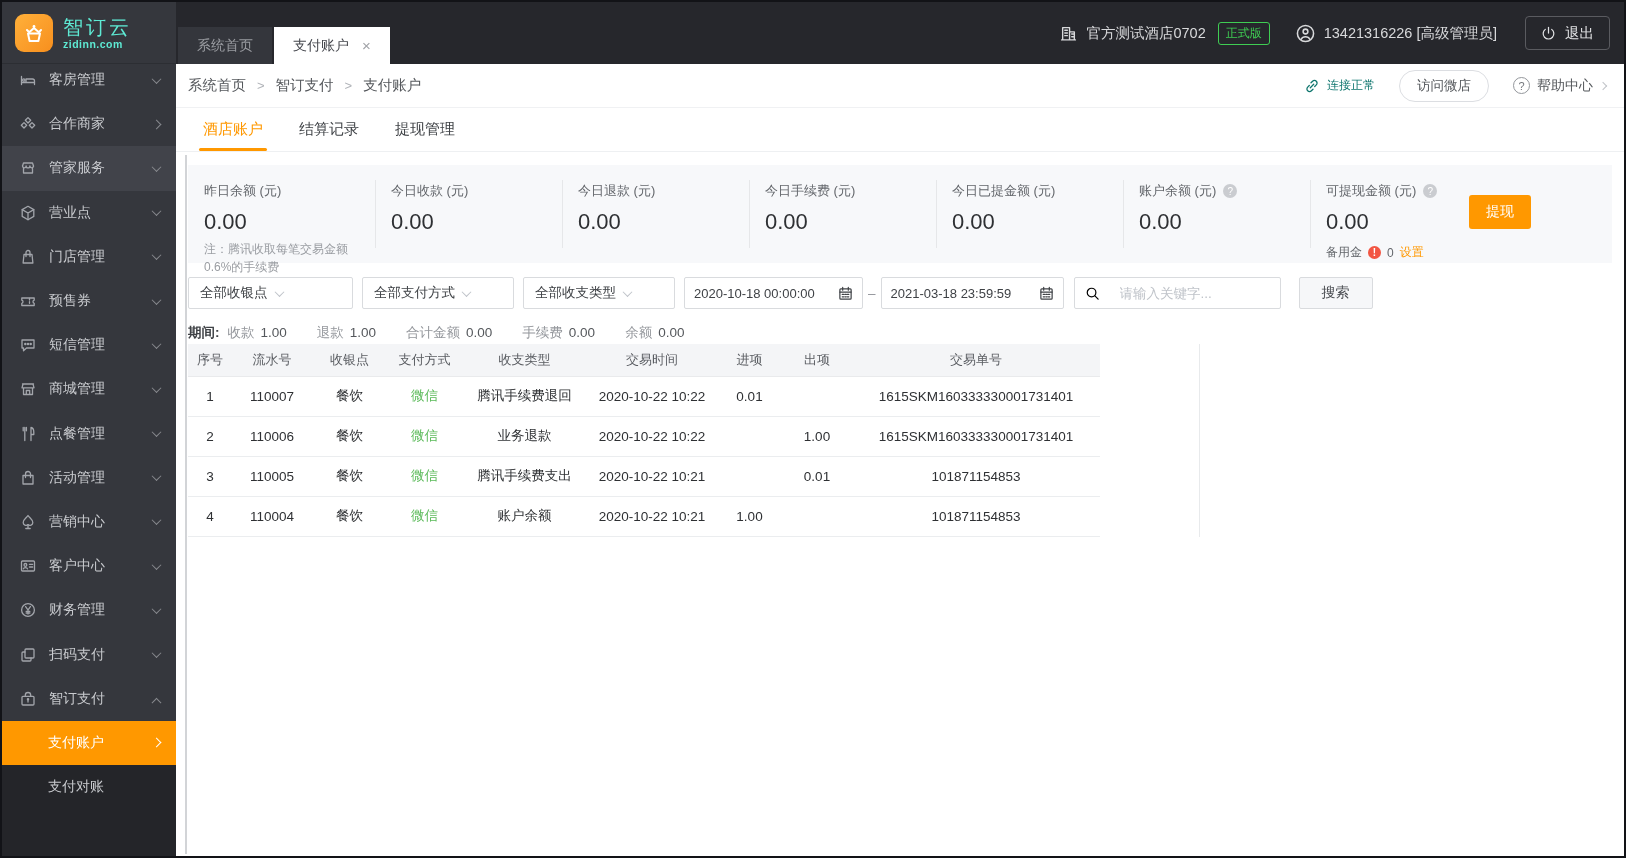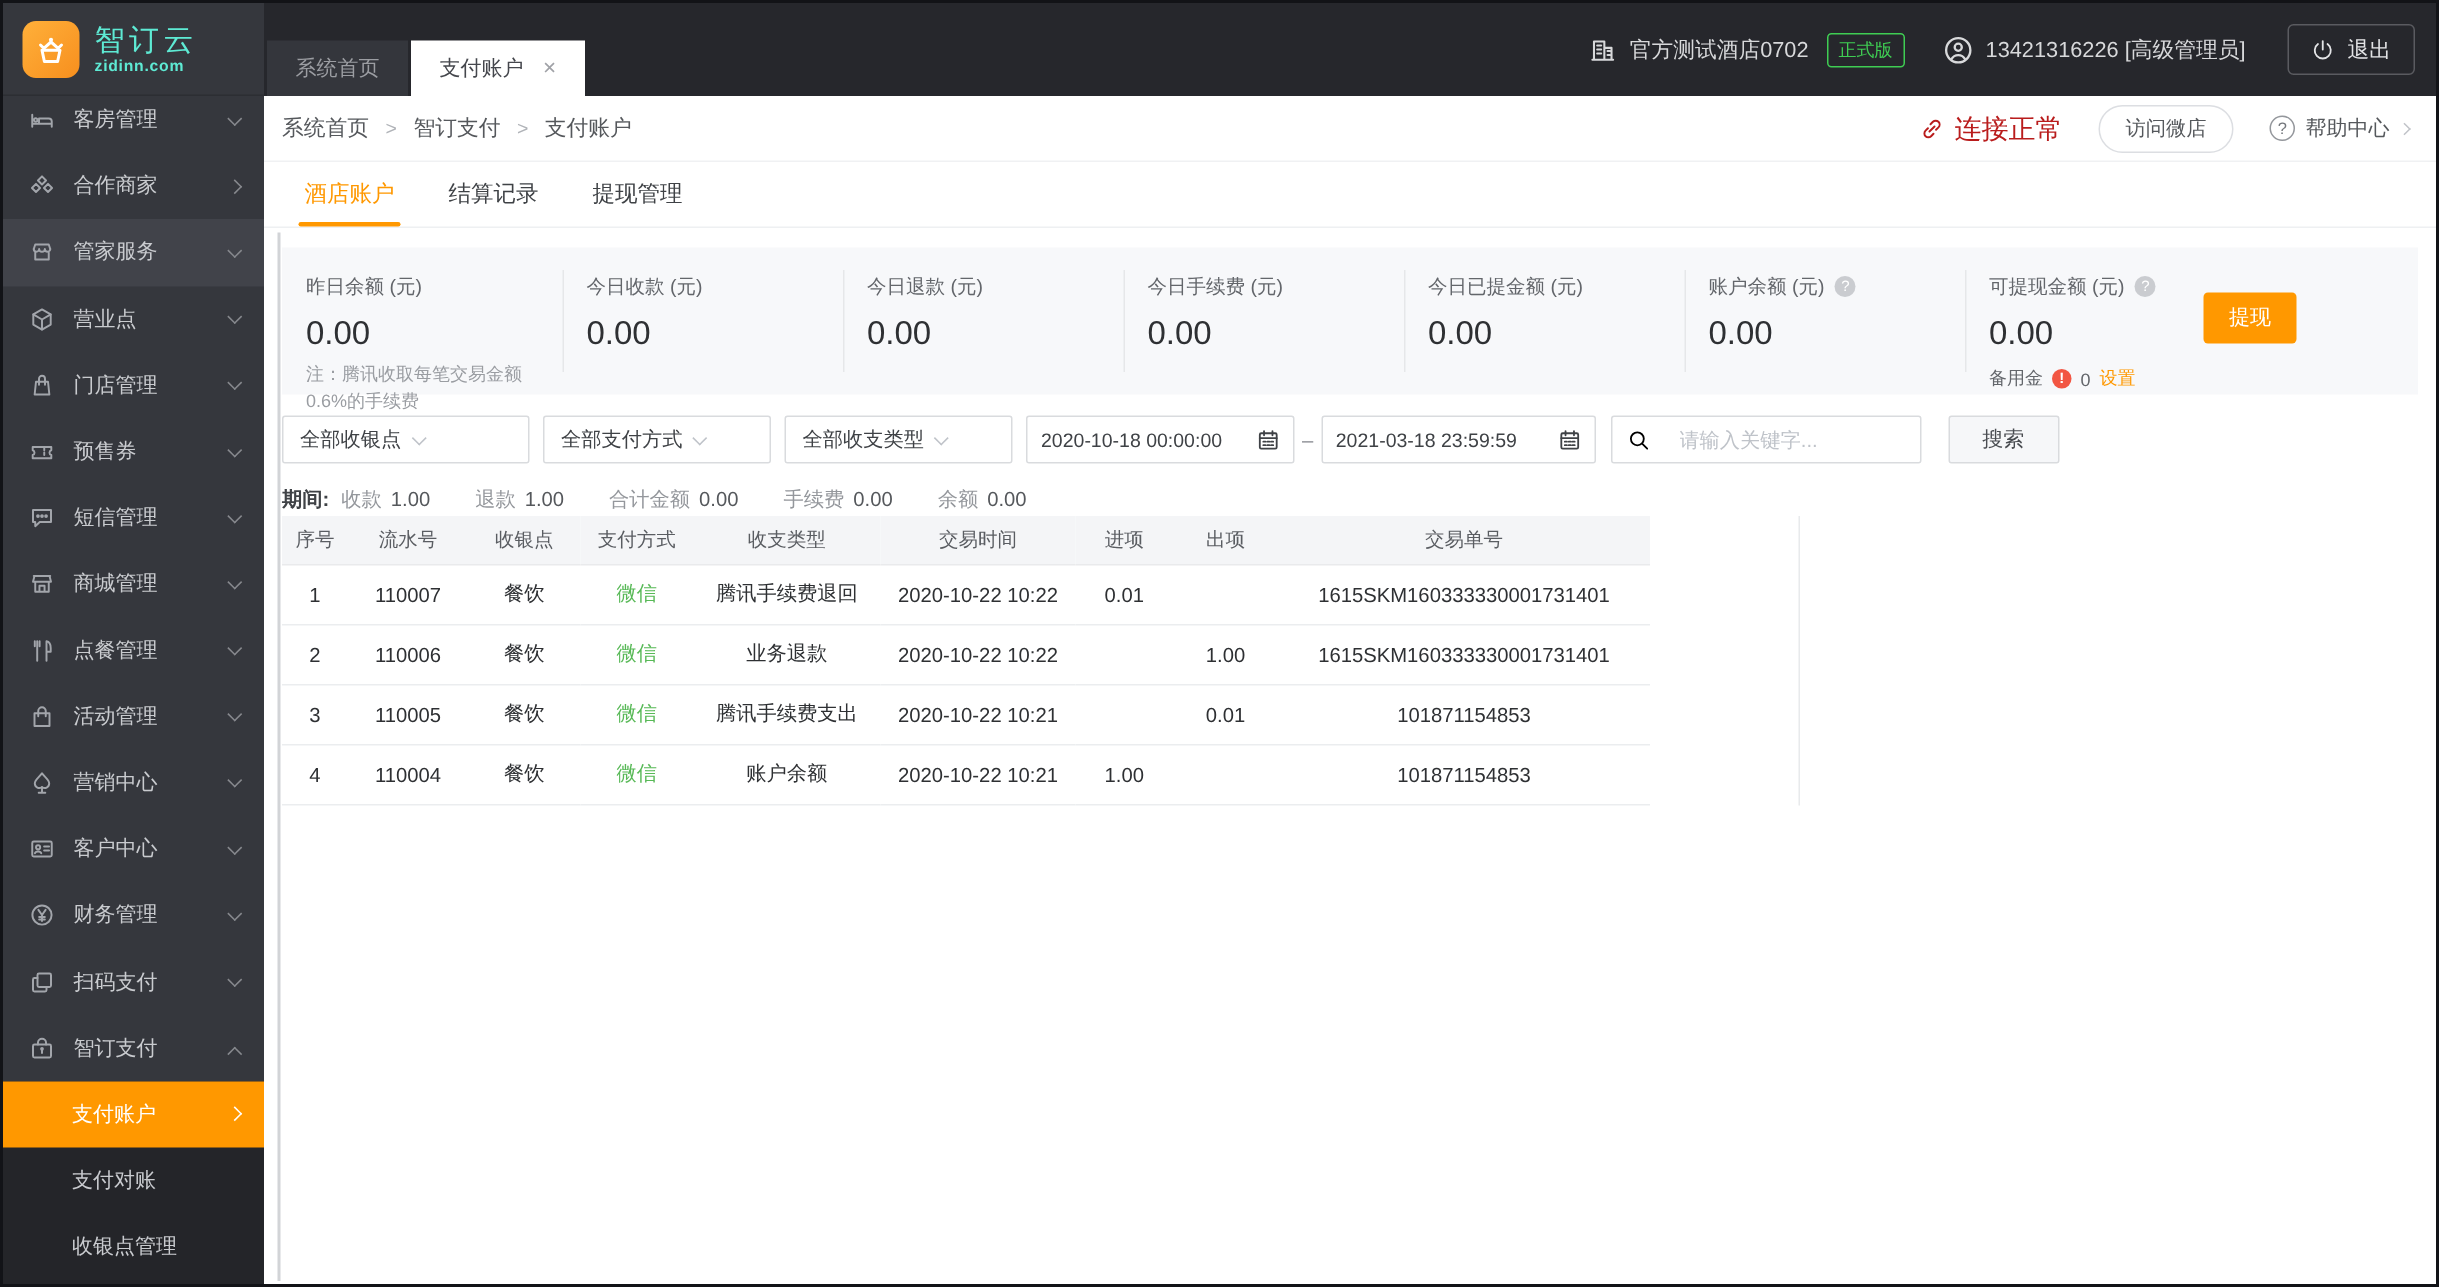--- a/index.html
+++ b/index.html
@@ -40,21 +40,21 @@
   .hotel-name { margin-left: 9px; }
   .badge { color: #3fcd53; border: 1px solid #3fcd53; font-size: 12px; padding: 2px 7px; border-radius: 3px; margin-left: 12px; }
   .user-icon { margin-left: 26px; }
   .user-name { margin-left: 9px; }
   .logout-btn { margin-left: 28px; border: 1px solid #5a5b60; background: transparent; border-radius: 4px; height: 34px; padding: 0 15px; display: flex; align-items: center; gap: 9px; color: #e3e4e6; font-size: 14.5px; cursor: pointer; }
 
   .breadcrumb-bar { height: 44px; border-bottom: 1px solid #f0f1f3; display: flex; align-items: center; padding: 0 18px 0 12px; }
   .crumb { font-size: 14.5px; color: #55585c; cursor: pointer; }
   .crumb-sep { color: #b0b3b8; margin: 0 11px; font-size: 13px; }
   .bc-right { margin-left: auto; display: flex; align-items: center; }
-  .conn-status { color: #b91c1c; font-size: 18px; display: flex; align-items: center; gap: 7px; }
+  .conn-status { color: #0f766e; font-size: 12px; display: flex; align-items: center; gap: 7px; }
   .visit-btn { border: 1px solid #dcdee2; background: #fff; border-radius: 16px; padding: 6px 17px; font-size: 13.5px; color: #55585c; margin: 0 24px; cursor: pointer; }
   .help-center { display: flex; align-items: center; gap: 7px; color: #55585c; font-size: 14px; cursor: pointer; }
   .qmark { width: 17px; height: 17px; border: 1px solid #94979c; border-radius: 50%; color: #75787d; font-size: 11px; display: flex; align-items: center; justify-content: center; }
   .hc-chev { width: 6px; height: 6px; border-right: 1.5px solid #c0c3c8; border-bottom: 1.5px solid #c0c3c8; transform: rotate(-45deg); }
 
   .page-tabs { height: 44px; border-bottom: 1px solid #eef0f2; display: flex; padding-left: 27px; gap: 36px; }
   .page-tab { font-size: 15px; color: #3f4246; display: flex; align-items: center; position: relative; cursor: pointer; }
   .page-tab.active { color: #ff9800; }
   .page-tab.active::after { content: ''; position: absolute; left: -4px; right: -4px; bottom: 0; height: 3px; background: #ff9800; border-radius: 2px; }
 
@@ -277,23 +277,20 @@
           <span class="nlabel">智订支付</span>
           <span class="chev up"></span>
         </div>
         <div class="submenu">
           <div class="sub-item active">
             <span>支付账户</span>
             <span class="chev right"></span>
           </div>
           <div class="sub-item">
             <span>支付对账</span>
-          </div>
-          <div class="sub-item">
-            <span>收银点管理</span>
           </div>
         </div>
       </nav>
   </aside>
 
   <div class="main">
 
     <div class="topbar">
       <div class="win-tabs">
         <div class="win-tab">

